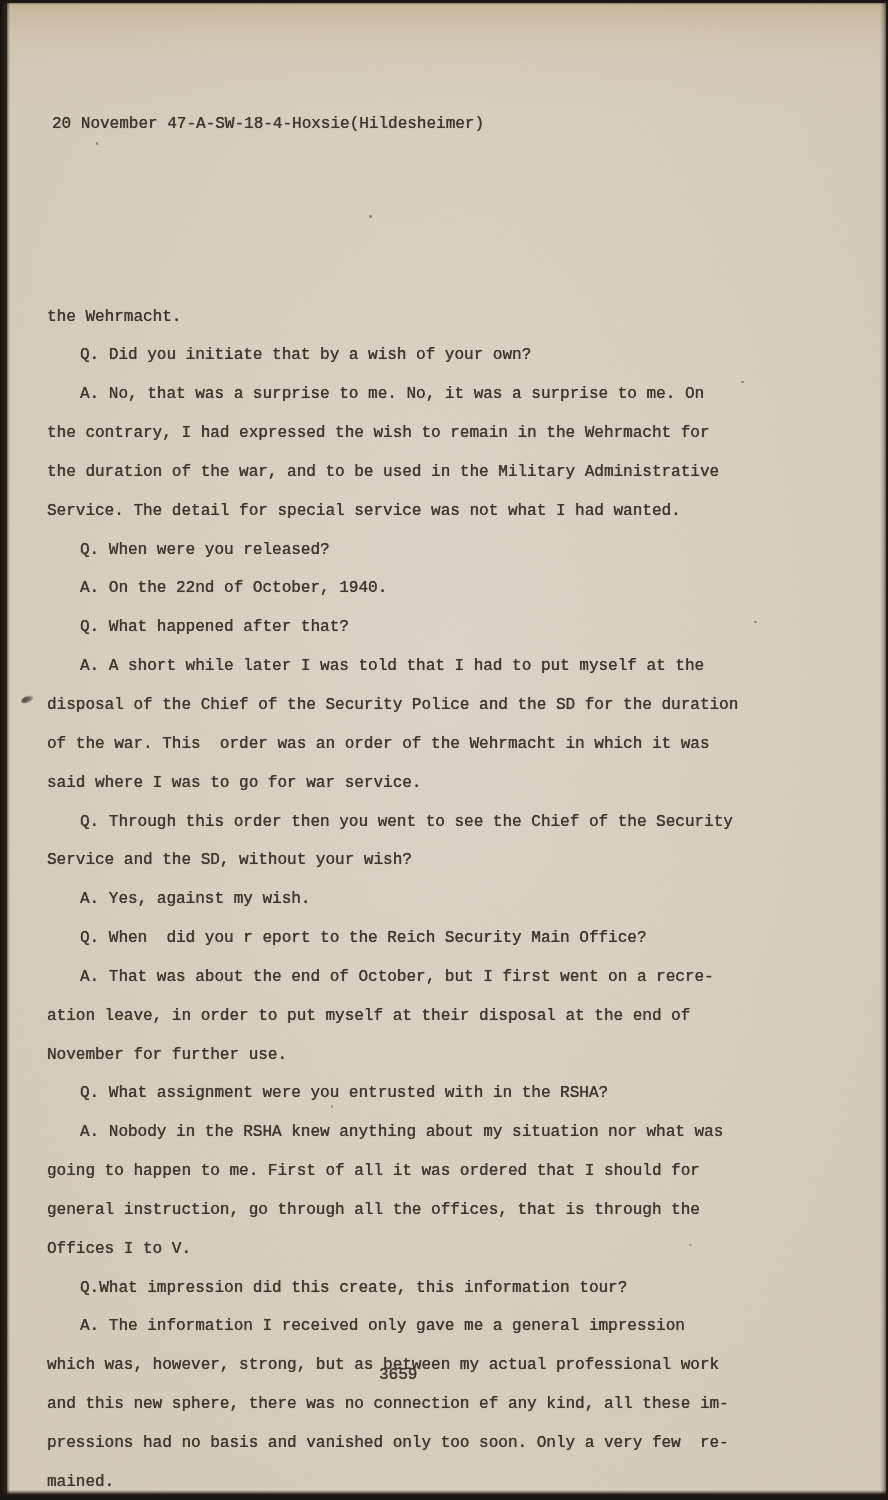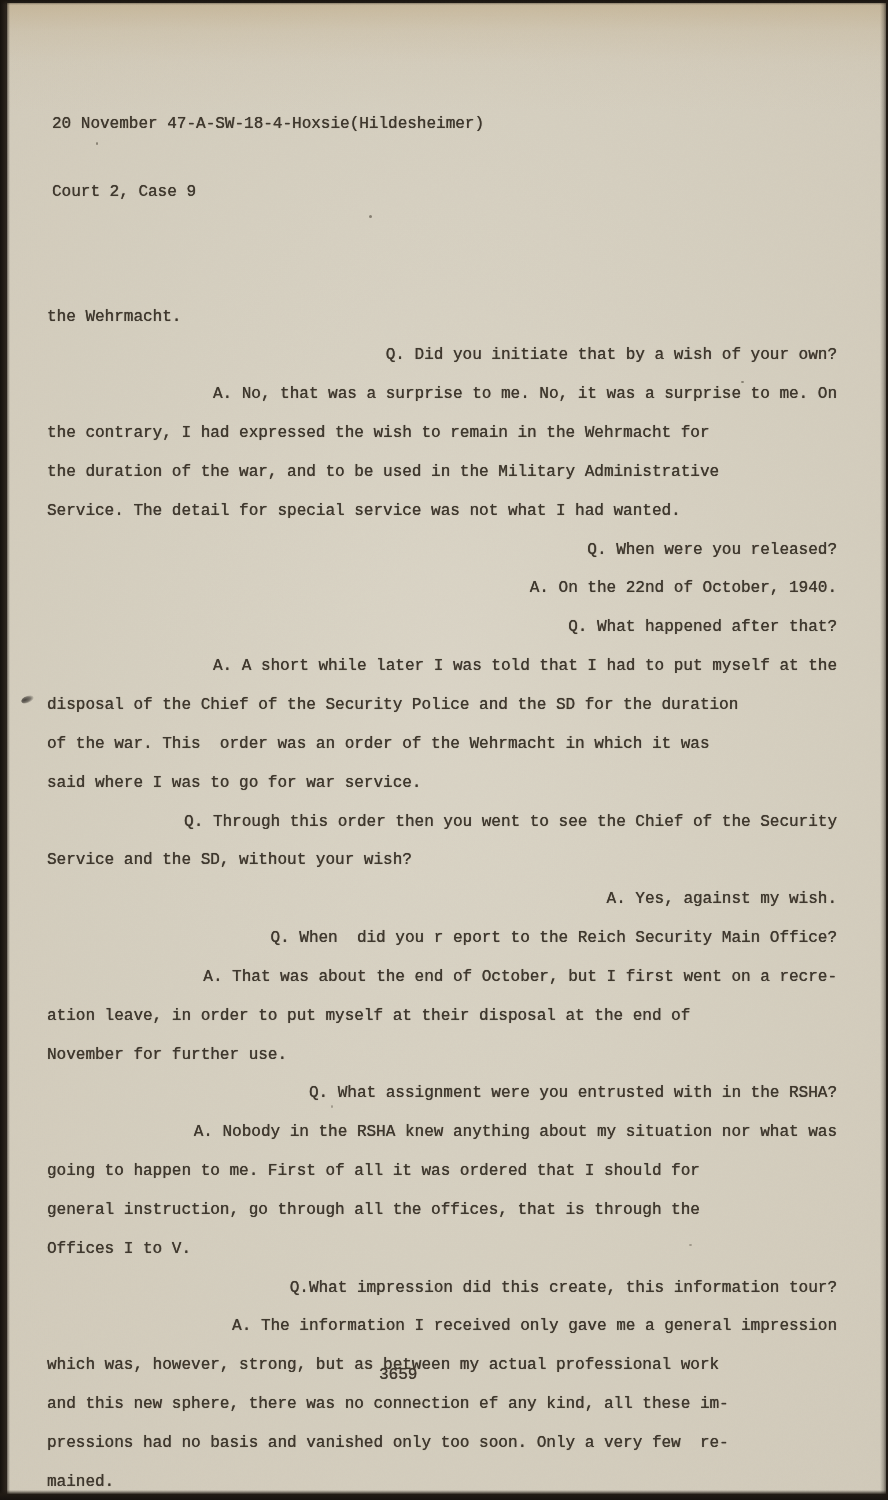--- a/index.html
+++ b/index.html
@@ -34,21 +34,21 @@
   }
   .header-block {
     position: absolute; left: 52px; top: 68px;
     line-height: 22.5px;
   }
   .body-block {
     position: absolute; left: 47px; top: 181px;
     line-height: 38.85px; width: 790px;
   }
   .body-block .line { height: 38.85px; }
-  .body-block .line.indent { padding-left: 33px; text-align: right; }
+  .body-block .line.indent { padding-left: 33px; }
   .page-number { position: absolute; left: 379px; top: 1366px; }
   .ink-smudge {
     position: absolute; left: 21px; top: 696px;
     width: 13px; height: 7px;
     background: radial-gradient(ellipse at 30% 45%, rgba(48,44,40,0.85) 0%, rgba(48,44,40,0.55) 45%, rgba(48,44,40,0) 75%);
     border-radius: 60% 40% 50% 50%;
     transform: rotate(-18deg);
   }
   .speck { position: absolute; background: rgba(70,62,50,0.55); border-radius: 50%; }
   .speck.s1 { left: 369px; top: 215px; width: 3px; height: 3px; }
@@ -85,21 +85,20 @@
     <feTurbulence type="fractalNoise" baseFrequency="0.5" numOctaves="2" stitchTiles="stitch"></feTurbulence>
     <feColorMatrix type="matrix" values="0 0 0 0 0.47  0 0 0 0 0.42  0 0 0 0 0.33  0 0 0 0.07 0"></feColorMatrix>
   </filter>
   <rect x="0" y="0" width="100%" height="100%" filter="url(#grainNoise)"></rect>
 </svg>
 
 <div class="text-layer">
 
   <div class="header-block typed">
     <div>20 November 47-A-SW-18-4-Hoxsie(Hildesheimer)</div>
-    <div>Court 2, Case 9</div>
   </div>
 
   <div class="body-block typed">
     
   <div class="line">the Wehrmacht.</div><div class="line indent">Q. Did you initiate that by a wish of your own?</div><div class="line indent">A. No, that was a surprise to me. No, it was a surprise to me. On</div><div class="line">the contrary, I had expressed the wish to remain in the Wehrmacht for</div><div class="line">the duration of the war, and to be used in the Military Administrative</div><div class="line">Service. The detail for special service was not what I had wanted.</div><div class="line indent">Q. When were you released?</div><div class="line indent">A. On the 22nd of October, 1940.</div><div class="line indent">Q. What happened after that?</div><div class="line indent">A. A short while later I was told that I had to put myself at the</div><div class="line">disposal of the Chief of the Security Police and the SD for the duration</div><div class="line">of the war. This  order was an order of the Wehrmacht in which it was</div><div class="line">said where I was to go for war service.</div><div class="line indent">Q. Through this order then you went to see the Chief of the Security</div><div class="line">Service and the SD, without your wish?</div><div class="line indent">A. Yes, against my wish.</div><div class="line indent">Q. When  did you r eport to the Reich Security Main Office?</div><div class="line indent">A. That was about the end of October, but I first went on a recre-</div><div class="line">ation leave, in order to put myself at their disposal at the end of</div><div class="line">November for further use.</div><div class="line indent">Q. What assignment were you entrusted with in the RSHA?</div><div class="line indent">A. Nobody in the RSHA knew anything about my situation nor what was</div><div class="line">going to happen to me. First of all it was ordered that I should for</div><div class="line">general instruction, go through all the offices, that is through the</div><div class="line">Offices I to V.</div><div class="line indent">Q.What impression did this create, this information tour?</div><div class="line indent">A. The information I received only gave me a general impression</div><div class="line">which was, however, strong, but as between my actual professional work</div><div class="line">and this new sphere, there was no connection ef any kind, all these im-</div><div class="line">pressions had no basis and vanished only too soon. Only a very few  re-</div><div class="line">mained.</div></div>
 
   <div class="page-number typed">3659</div>
 
 </div>
 

